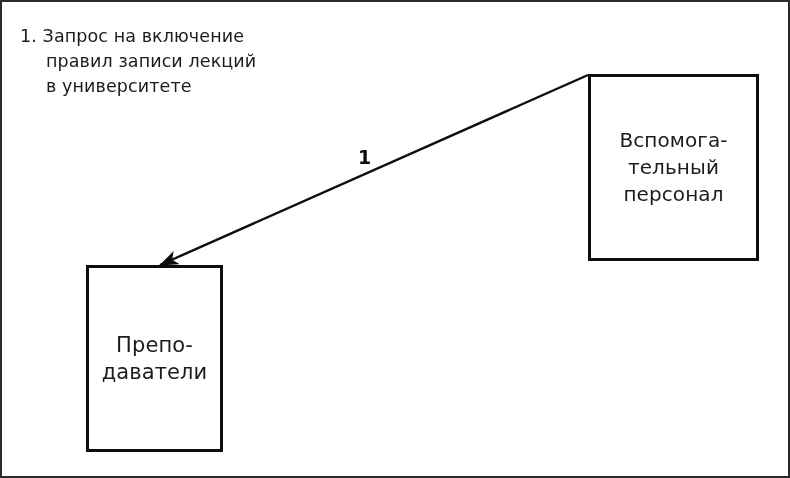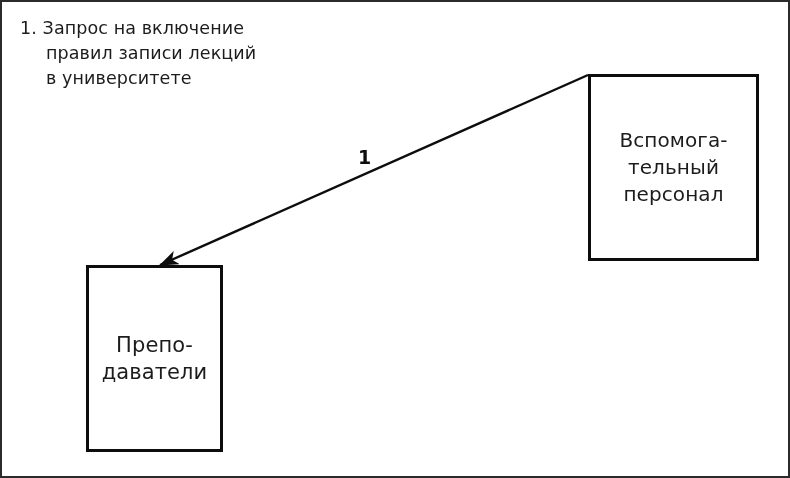--- a/index.html
+++ b/index.html
@@ -15,21 +15,21 @@
     border: 2px solid #2b2b2b;
     box-sizing: border-box;
     overflow: hidden;
     font-family: "DejaVu Sans", "Liberation Sans", sans-serif;
   }
 
   
   #caption {
     position: absolute;
     left: 18px;
-    top: 14px;
+    top: 22px;
     width: 300px;
     font-size: 17.5px;
     line-height: 25px;
     color: #1c1c1c;
     white-space: pre;
     padding-left: 26px;
     text-indent: -26px;
     letter-spacing: 0.1px;
   }
 

